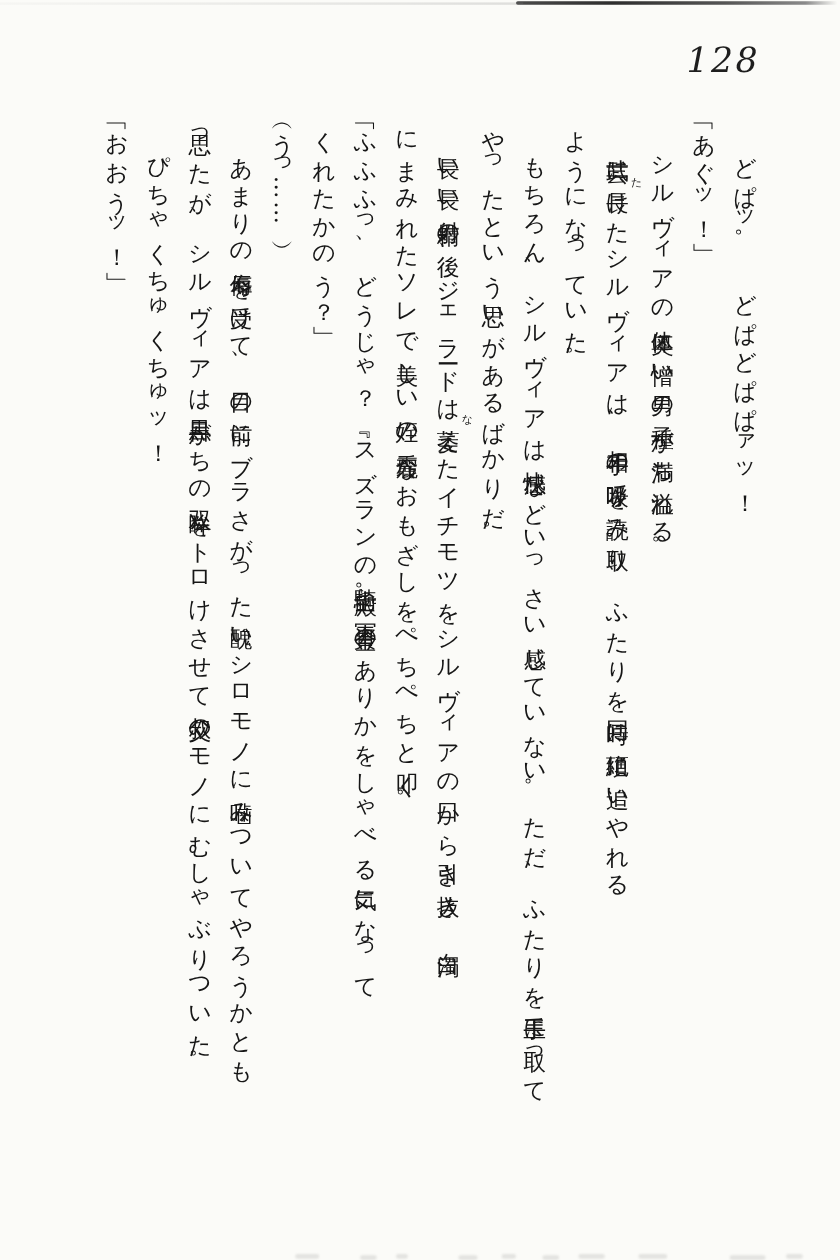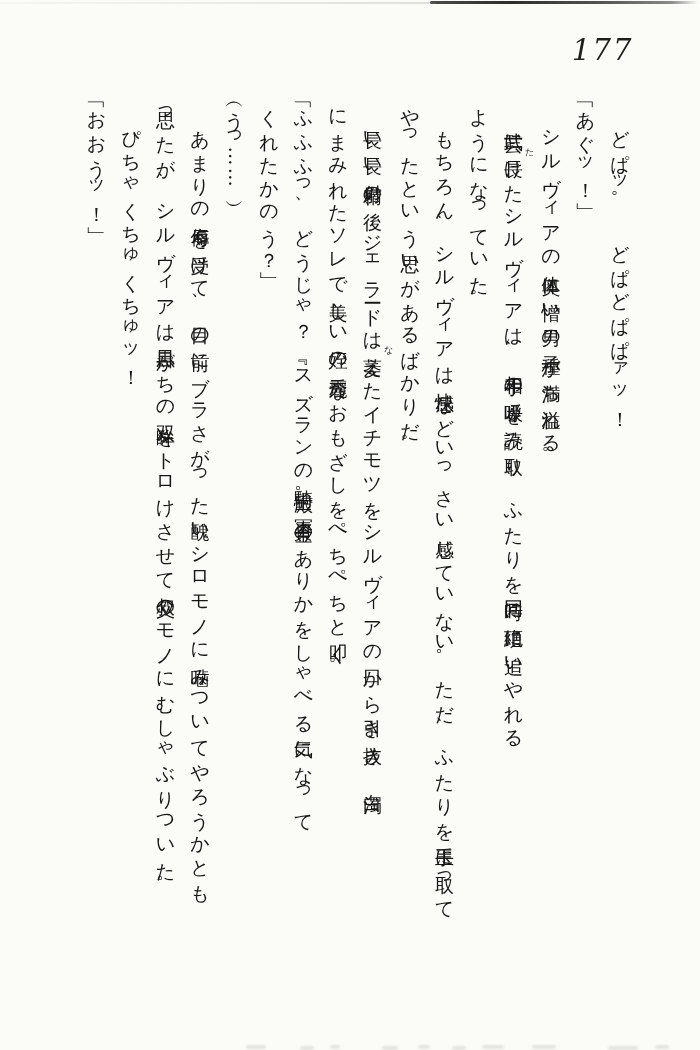--- a/index.html
+++ b/index.html
@@ -63,21 +63,21 @@
   }
 </style>
 </head>
 <body>
 
 <div class="page">
 
   <div class="edge-dark"></div>
   <div class="edge-faint"></div>
 
-  <div class="page-number">177</div>
+  <div class="page-number">128</div>
 
   <div class="text-block" id="text-block">
       <p class="col">　どぱッ。　どぱどぱぱァッ！</p>
       <p class="col">「あぐッ！」</p>
       <p class="col">　シルヴィアの体奥に憎い男の子種が満ち溢れる。</p>
       <p class="col">　武芸に<ruby>長<rt>た</rt></ruby>けたシルヴィアは、相手の呼吸を読み取り、ふたりを同時に絶頂に追いやれる</p>
       <p class="col">ようになっていた。</p>
       <p class="col">　もちろん、シルヴィアは快感などいっさい感じていない。ただ、ふたりを手玉に取って</p>
       <p class="col">やったという思いがあるばかりだ。</p>
       <p class="col">　長い長い射精の後、ジェラードは<ruby>萎<rt>な</rt></ruby>えたイチモツをシルヴィアの口から引き抜き、白濁</p>

